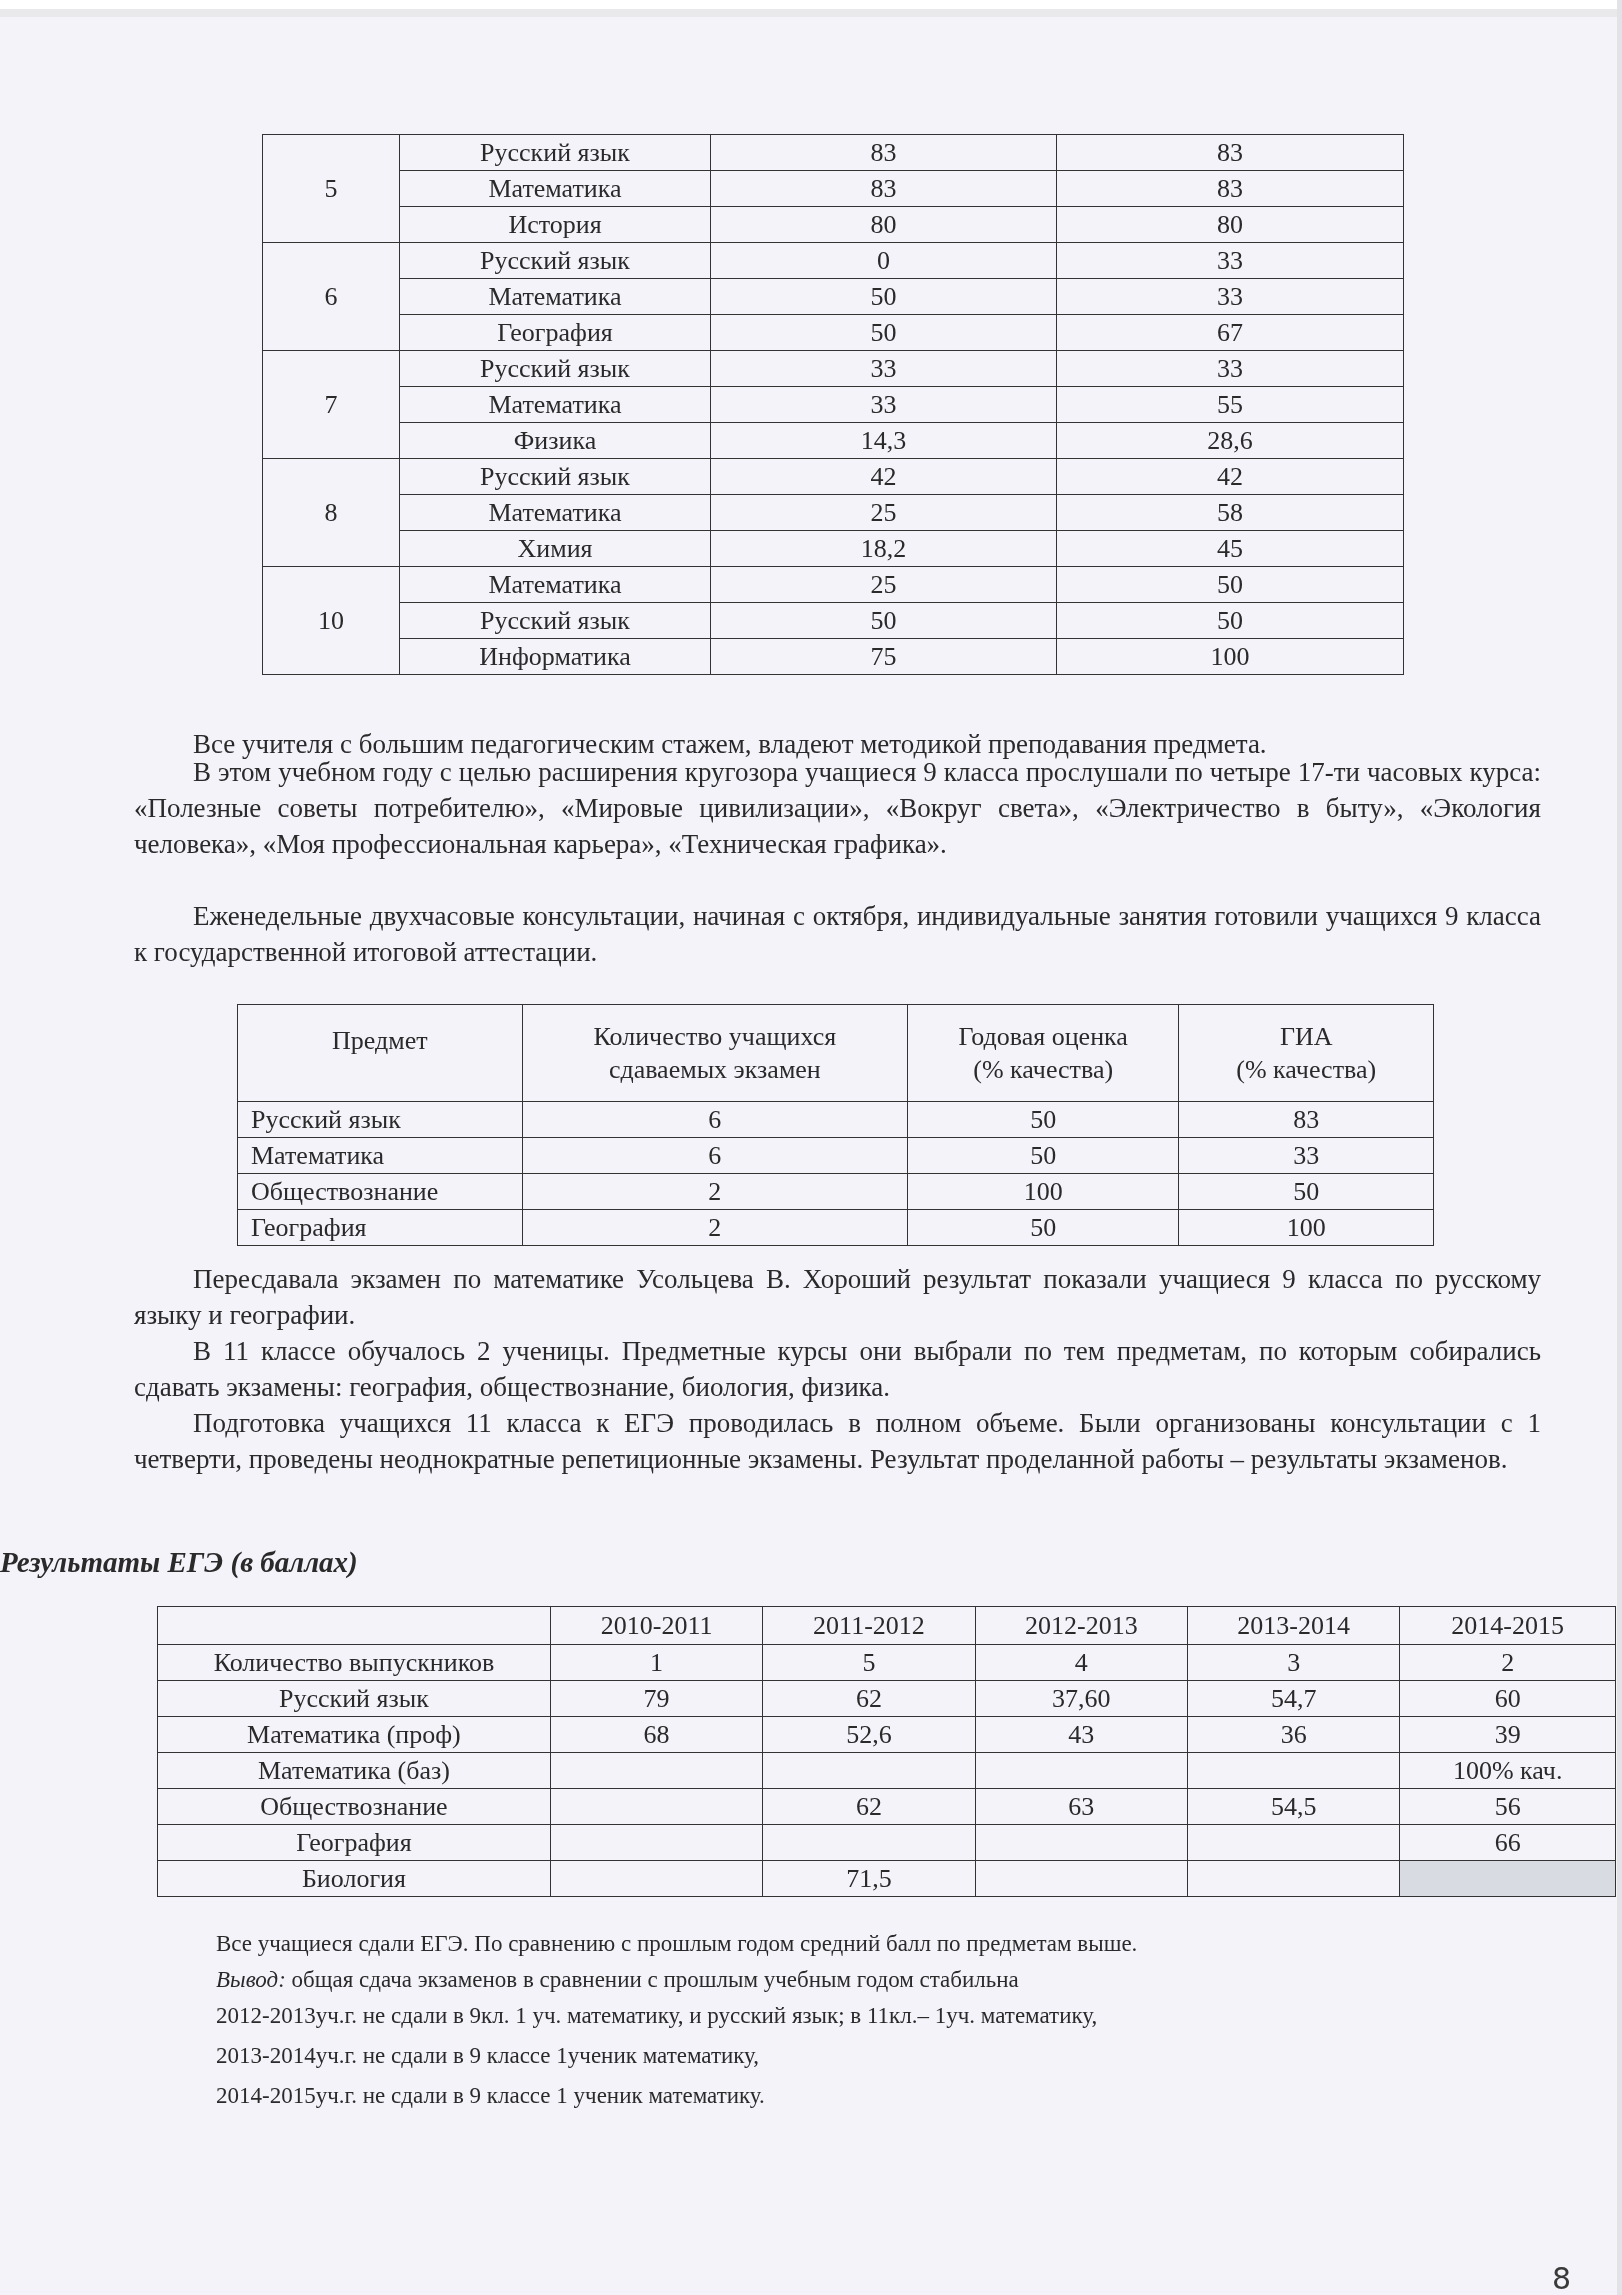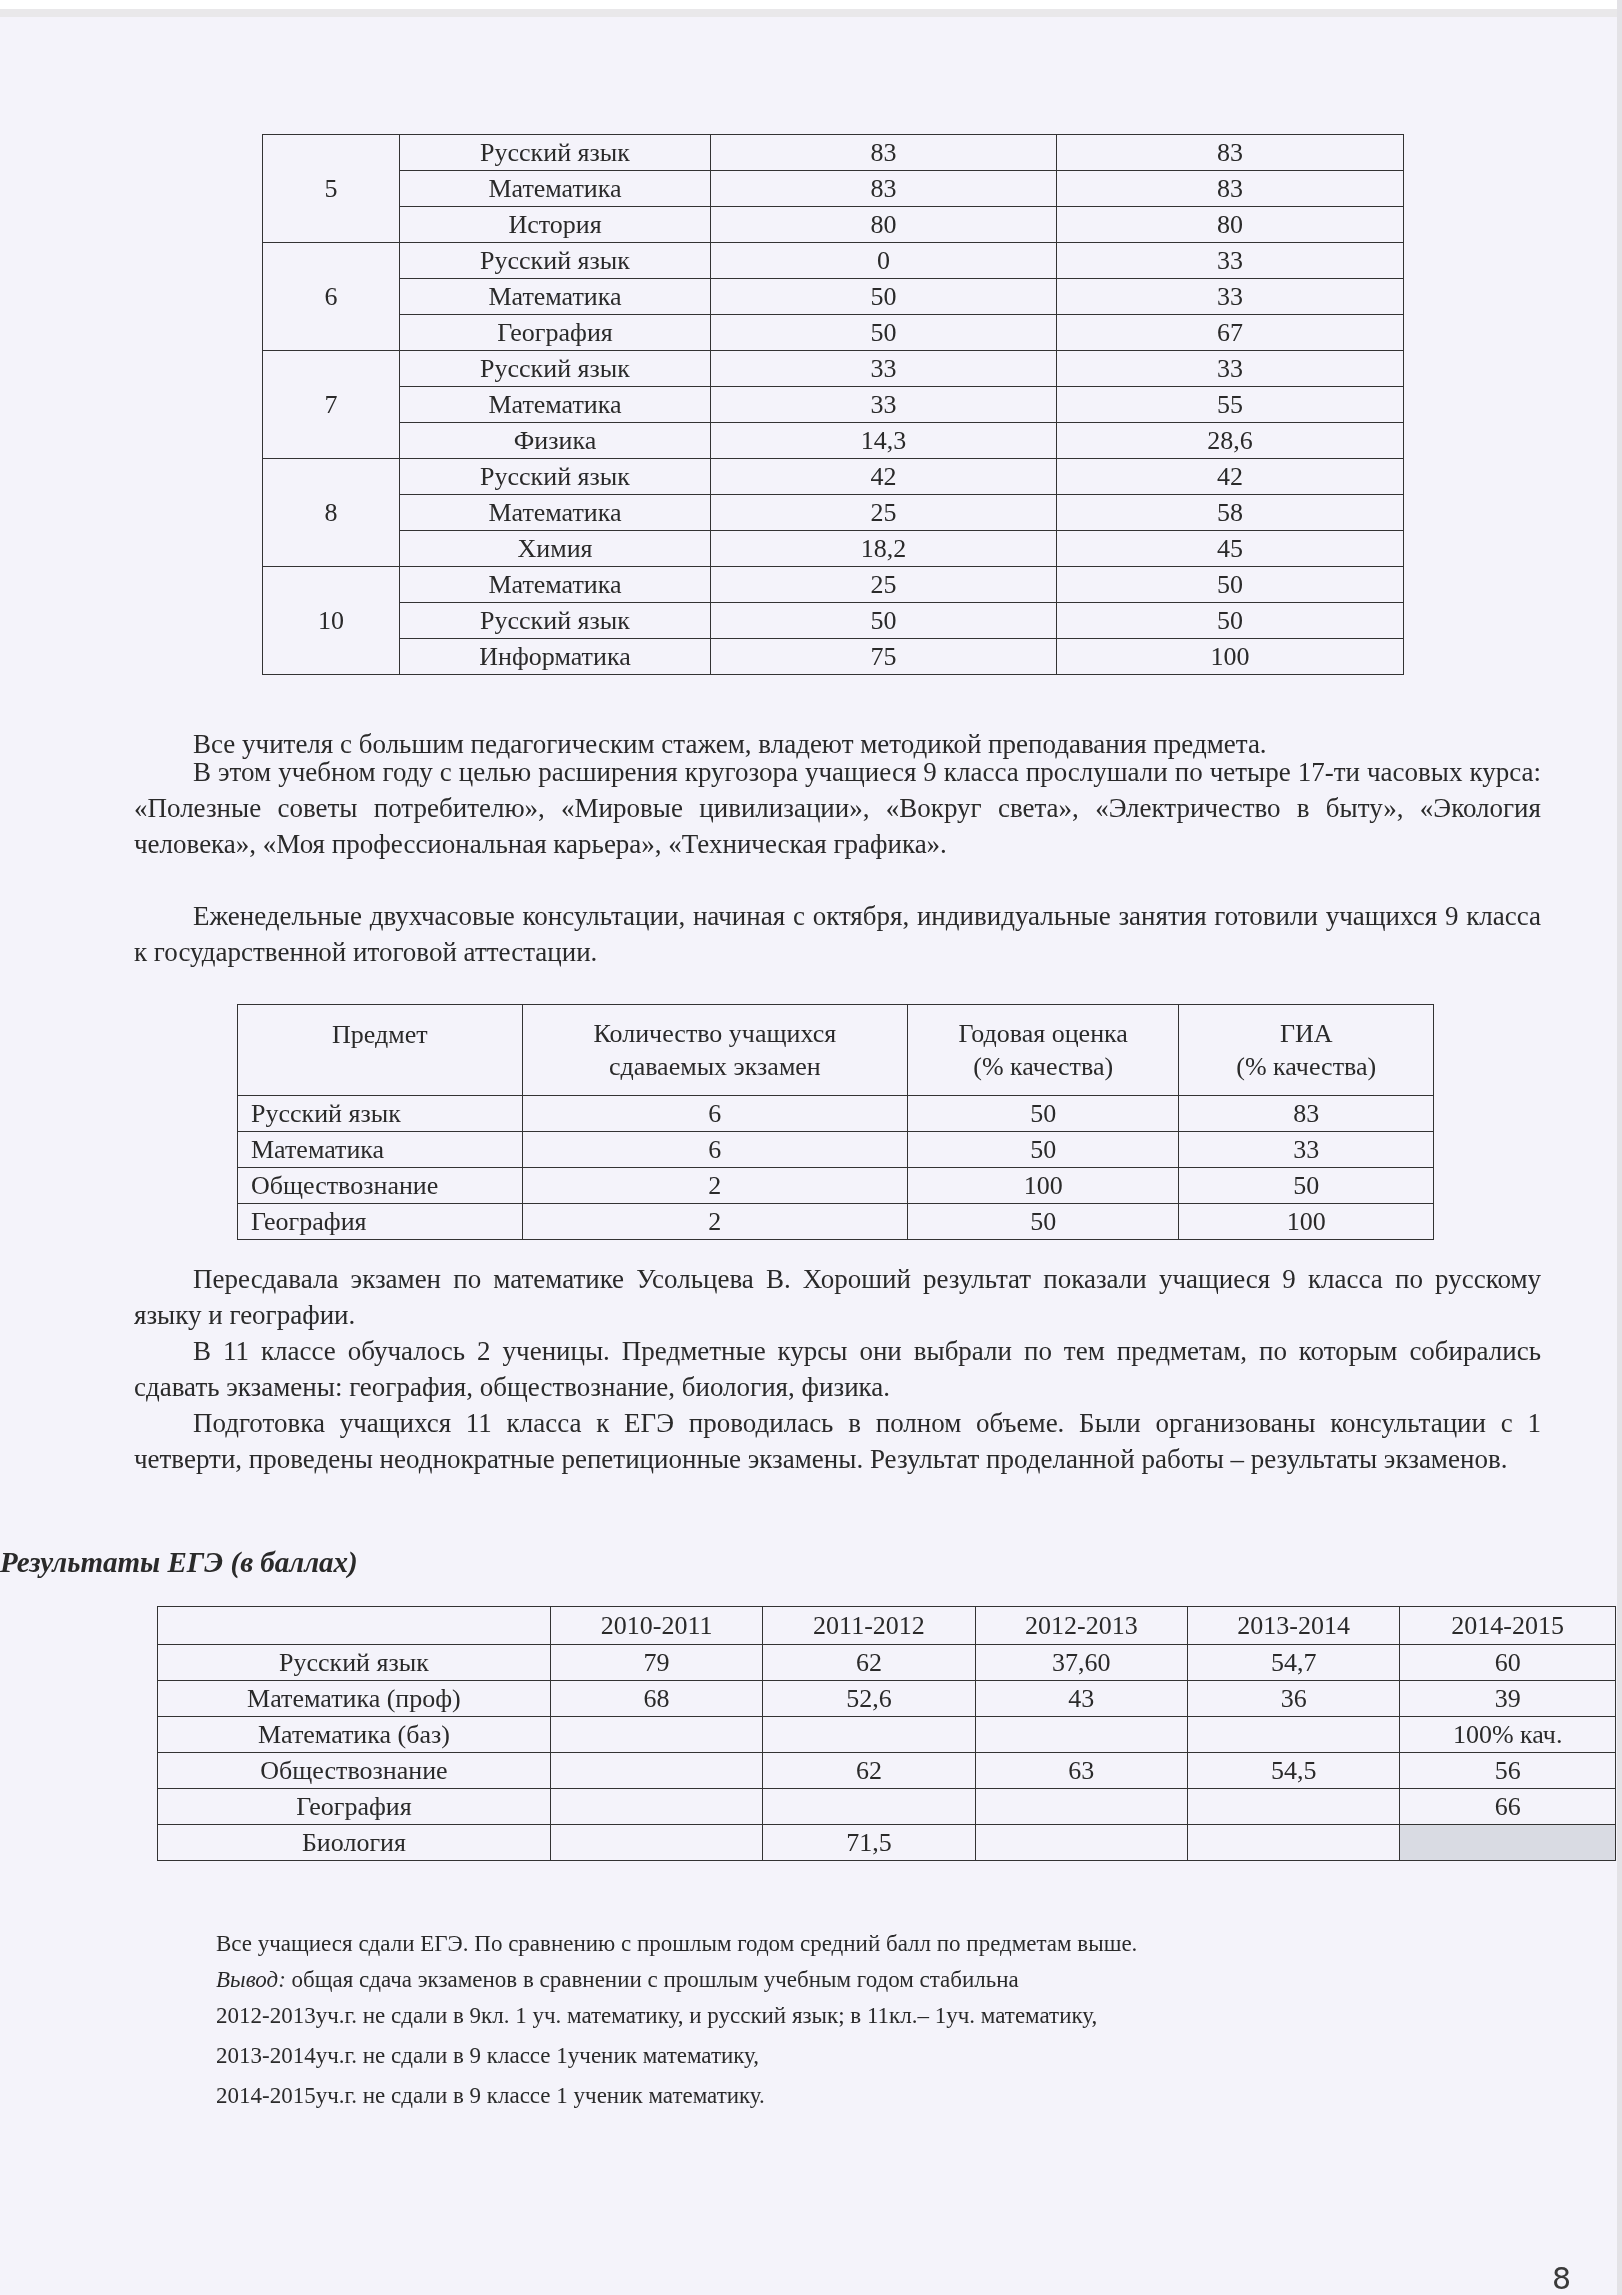--- a/index.html
+++ b/index.html
@@ -154,21 +154,21 @@
 
 <table id="t2">
   <colgroup>
       <col style="width:285px">
       <col style="width:386px">
       <col style="width:272px">
       <col style="width:255px">
     </colgroup>
   <thead>
     <tr>
-      <th style="vertical-align:top;padding-top:13px;margin-top:16px;"><span>Предмет</span></th>
+      <th style="vertical-align:top;padding-top:19px;margin-top:16px;"><span>Предмет</span></th>
       <th><span>Количество учащихся</span><br><span>сдаваемых экзамен</span></th>
       <th><span>Годовая оценка</span><br><span>(% качества)</span></th>
       <th><span>ГИА</span><br><span>(% качества)</span></th>
     </tr>
   </thead>
   <tbody>
     <tr>
       <td class="subj">Русский язык</td>
       <td>6</td>
       <td>50</td>
@@ -211,20 +211,28 @@
       <col style="width:203px">
   </colgroup>
   <tbody>
     <tr class="hdr">
       <td></td>
       <td>2010-2011</td>
       <td>2011-2012</td>
       <td>2012-2013</td>
       <td>2013-2014</td>
       <td>2014-2015</td>
+    </tr>
+    <tr>
+      <td>Количество выпускников</td>
+      <td>1</td>
+      <td>5</td>
+      <td>4</td>
+      <td>3</td>
+      <td>2</td>
     </tr>
     <tr>
       <td>Русский язык</td>
       <td>79</td>
       <td>62</td>
       <td>37,60</td>
       <td>54,7</td>
       <td>60</td>
     </tr>
     <tr>

